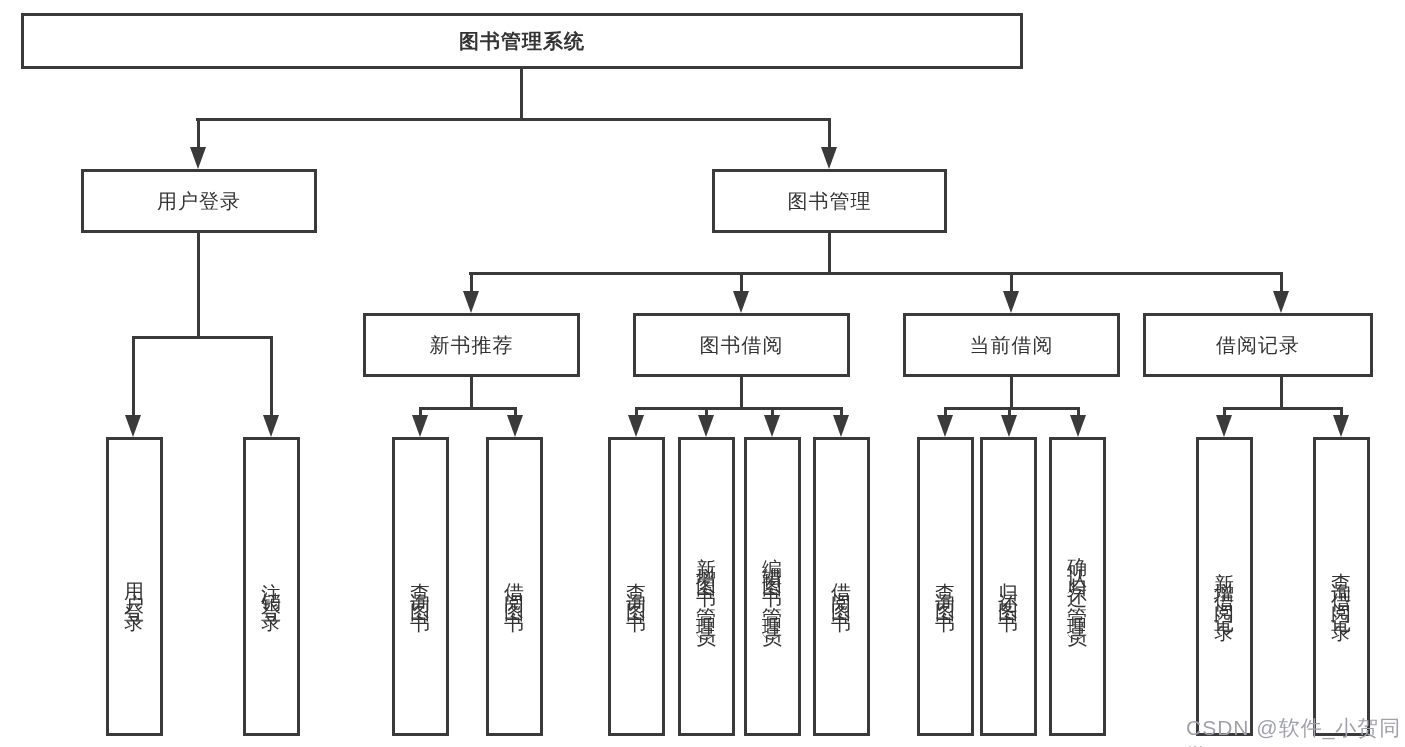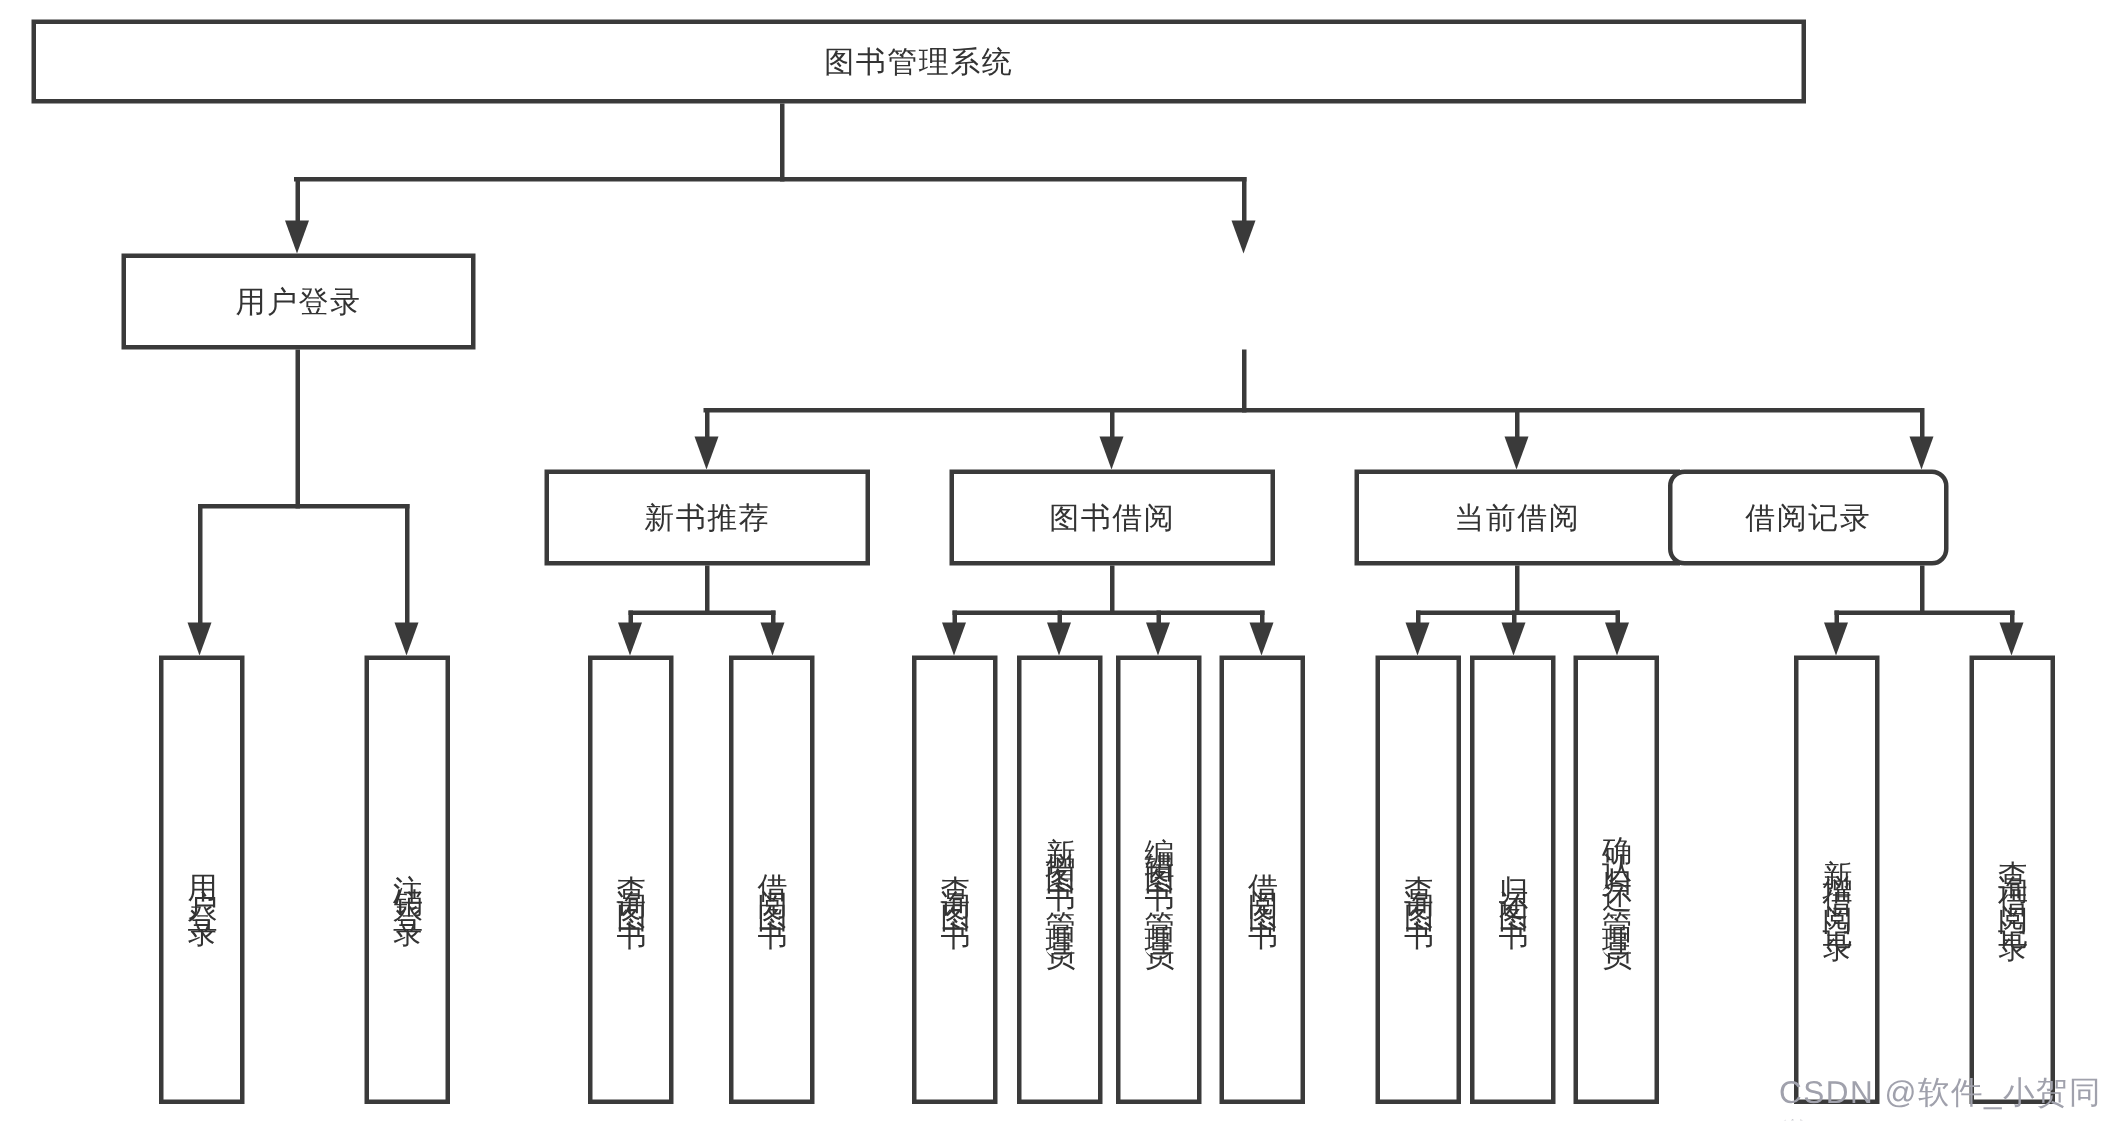--- a/index.html
+++ b/index.html
@@ -36,30 +36,31 @@
   .watermark{
     position:absolute;left:1186px;top:714px;z-index:10;
     font-size:21px;letter-spacing:1px;color:var(--wm);
   }
 </style>
 </head>
 <body>
 
 <div id="stage">
 
-  <div class="box" style="left:21px;top:13px;width:1183px;height:56px;">图书管理系统</div>
+  <div class="box" style="left:21px;top:13px;width:1002px;height:56px;font-weight:bold;">图书管理系统</div>
 
   <div class="vline" style="left:520px;top:69px;height:52px;"></div>
   <div class="hline" style="left:196px;top:118px;width:635px;"></div>
   <div class="vline" style="left:197px;top:118px;height:32px;"></div>
   <div class="arrow" style="left:190px;top:147px;"></div>
   <div class="vline" style="left:828px;top:118px;height:32px;"></div>
   <div class="arrow" style="left:821px;top:147px;"></div>
 
   <div class="box" style="left:81px;top:169px;width:236px;height:64px;">用户登录</div>
+  <div class="box" style="left:712px;top:169px;width:235px;height:64px;">图书管理</div>
 
   <div class="vline" style="left:197px;top:233px;height:106px;"></div>
   <div class="hline" style="left:132px;top:336px;width:141px;"></div>
   <div class="vline" style="left:132px;top:336px;height:82px;"></div>
   <div class="arrow" style="left:125px;top:415px;"></div>
   <div class="vline" style="left:270px;top:336px;height:82px;"></div>
   <div class="arrow" style="left:263px;top:415px;"></div>
 
   <div class="box leaf" style="left:106px;">用户登录</div>
   <div class="box leaf" style="left:243px;">注销登录</div>
@@ -71,21 +72,21 @@
   <div class="vline" style="left:740px;top:272px;height:22px;"></div>
   <div class="arrow" style="left:733px;top:291px;"></div>
   <div class="vline" style="left:1010px;top:272px;height:22px;"></div>
   <div class="arrow" style="left:1003px;top:291px;"></div>
   <div class="vline" style="left:1280px;top:272px;height:22px;"></div>
   <div class="arrow" style="left:1273px;top:291px;"></div>
 
   <div class="box" style="left:363px;top:313px;width:217px;height:64px;">新书推荐</div>
   <div class="box" style="left:903px;top:313px;width:217px;height:64px;">当前借阅</div>
   <div class="box" style="left:633px;top:313px;width:217px;height:64px;">图书借阅</div>
-  <div class="box" style="left:1112px;top:313px;width:187px;height:64px;border-radius:11px;">借阅记录</div>
+  <div class="box" style="left:1143px;top:313px;width:230px;height:64px;">借阅记录</div>
 
   <div class="vline" style="left:470px;top:377px;height:33px;"></div>
   <div class="hline" style="left:419px;top:407px;width:98px;"></div>
   <div class="vline" style="left:419px;top:407px;height:12px;"></div>
   <div class="arrow" style="left:412px;top:415px;"></div>
   <div class="vline" style="left:514px;top:407px;height:12px;"></div>
   <div class="arrow" style="left:507px;top:415px;"></div>
 
   <div class="box leaf" style="left:392px;">查询图书</div>
   <div class="box leaf" style="left:486px;">借阅图书</div>

